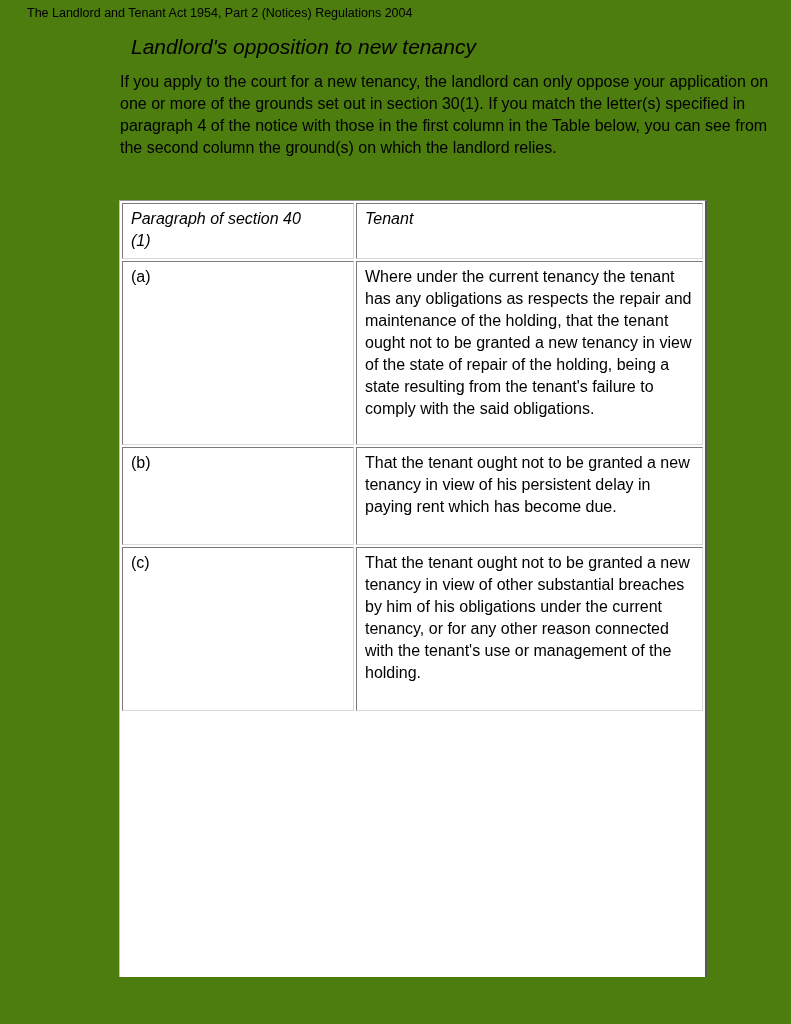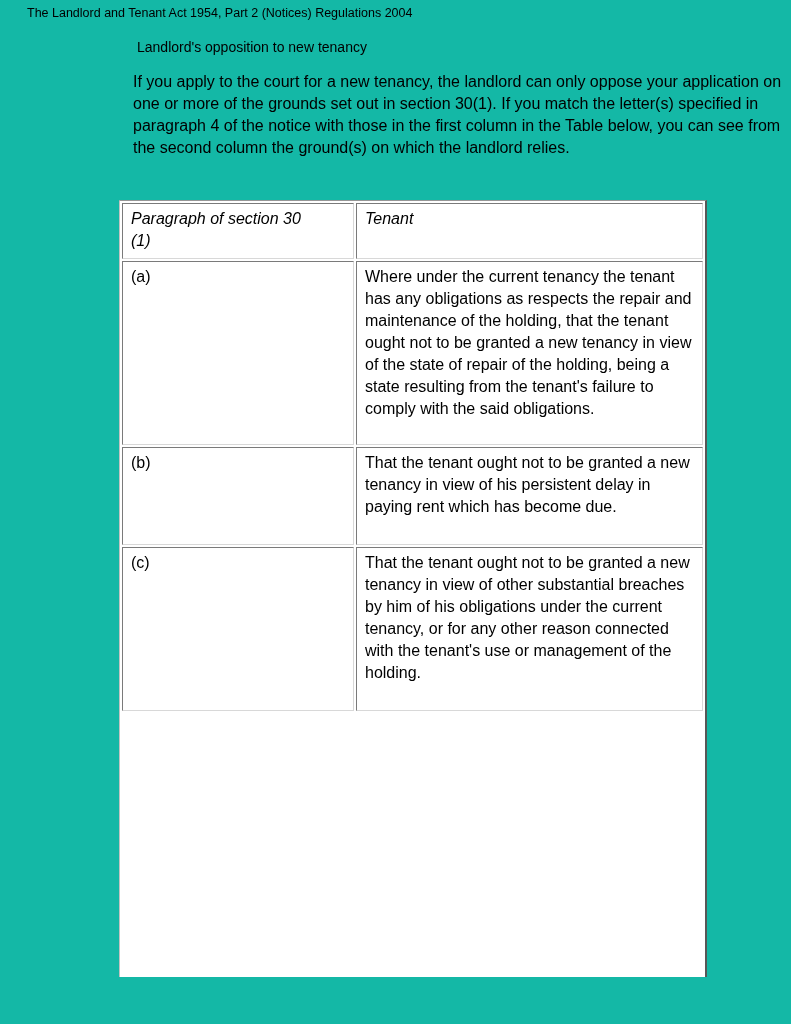--- a/index.html
+++ b/index.html
@@ -1,42 +1,43 @@
 <!DOCTYPE html>
 <html><head>
 <meta charset="utf-8">
 <style>
   html, body { margin: 0; padding: 0; background: #ffffff; }
   .page {
     position: relative;
     width: 791px;
     height: 1024px;
-    background: #14b8a6;
+    background: #4d7c0f;
     color: #000000;
     font-family: "Liberation Sans", "DejaVu Sans", sans-serif;
     overflow: hidden;
   }
   .doc-header {
     position: absolute;
     left: 27px;
     top: 6px;
     font-size: 12.5px;
     line-height: 15px;
     white-space: nowrap;
   }
   .doc-title {
     position: absolute;
-    left: 137px;
+    left: 131px;
     top: 37px;
-    font-size: 14px;
+    font-size: 21px;
+    font-style: italic;
     line-height: 20px;
   }
   .intro {
     position: absolute;
-    left: 133px;
+    left: 120px;
     top: 71px;
     width: 652px;
     font-size: 16px;
     line-height: 22px;
   }
   
   .table-wrap {
     position: absolute;
     left: 119px;
     top: 200px;
@@ -95,21 +96,21 @@
 
   <div class="table-wrap">
     <table class="grounds">
       <colgroup>
           <col class="c1">
           <col class="c2">
         </colgroup>
       <tbody>
         <tr>
           <td class="hdr">
-            <span class="hdr-constrain">Paragraph of section 30 (1)</span>
+            <span class="hdr-constrain">Paragraph of section 40 (1)</span>
           </td>
           <td class="hdr">Tenant</td>
         </tr>
         <tr>
           <td class="cell-a">(a)</td>
           <td class="cell-a">Where under the current tenancy the tenant has any obligations as respects the repair and maintenance of the holding, that the tenant ought not to be granted a new tenancy in view of the state of repair of the holding, being a state resulting from the tenant's failure to comply with the said obligations.</td>
         </tr>
         <tr>
           <td class="cell-b">(b)</td>
           <td class="cell-b">That the tenant ought not to be granted a new tenancy in view of his persistent delay in paying rent which has become due.</td>

